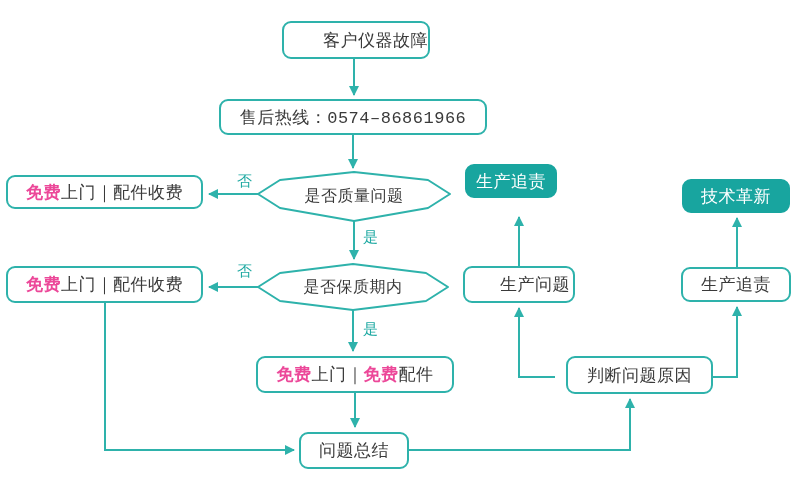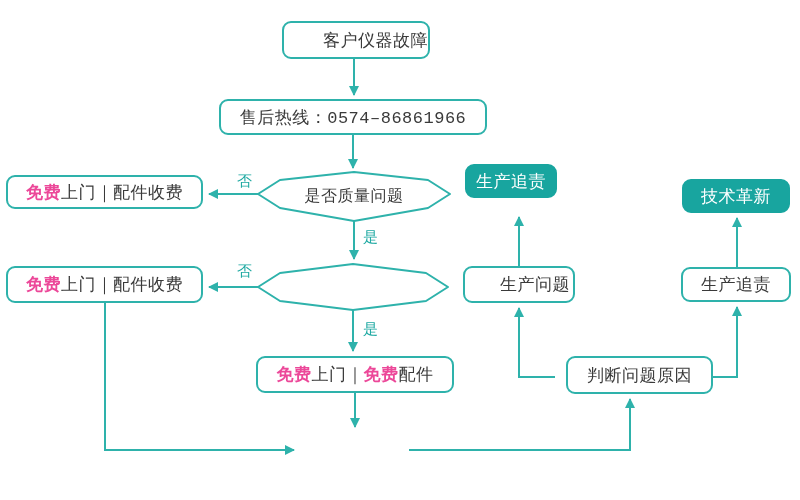--- a/index.html
+++ b/index.html
@@ -101,38 +101,44 @@
   </div>
 
   <div class="node" style="left:219px; top:99px; width:268px; height:36px;font-family:Liberation Mono, monospace;">
     <span>售后热线：0574–86861966</span>
   </div>
 
   <div class="dtext" style="left:258px; top:172px; width:192px; height:49px;">
     <span>是否质量问题</span>
   </div>
 
+  <div class="dtext" style="left:258px; top:264px; width:190px; height:46px;">
+    <span>是否保质期内</span>
+  </div>
 
   <div class="node" style="left:6px; top:175px; width:197px; height:34px;">
     <span class="hl">免费</span>
       <span>上门｜配件收费</span>
   </div>
 
   <div class="node" style="left:6px; top:266px; width:197px; height:37px;">
     <span class="hl">免费</span>
       <span>上门｜配件收费</span>
   </div>
 
   <div class="node" style="left:256px; top:356px; width:198px; height:37px;">
     <span class="hl">免费</span>
       <span>上门｜</span>
       <span class="hl">免费</span>
       <span>配件</span>
   </div>
 
+  <div class="node" style="left:299px; top:432px; width:110px; height:37px;">
+    <span>问题总结</span>
+  </div>
 
   <div class="node" style="left:463px; top:266px; width:112px; height:37px;padding-left:32px;">
     <span>生产问题</span>
   </div>
 
   <div class="node filled" style="left:465px; top:164px; width:92px; height:34px;">
     <span>生产追责</span>
   </div>
 
   <div class="node" style="left:681px; top:267px; width:110px; height:35px;">

